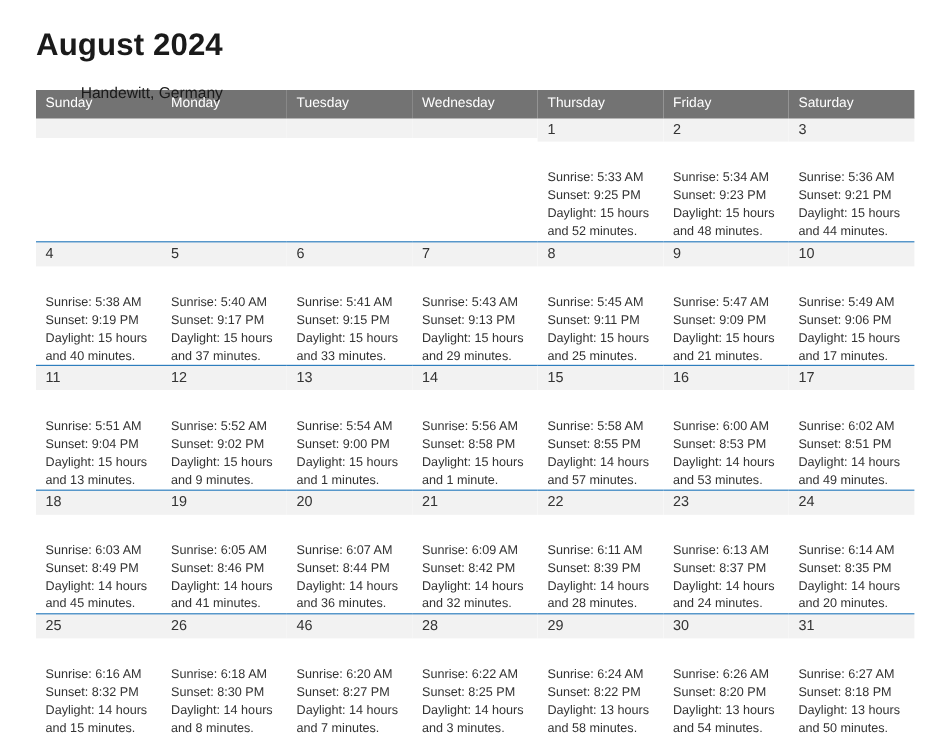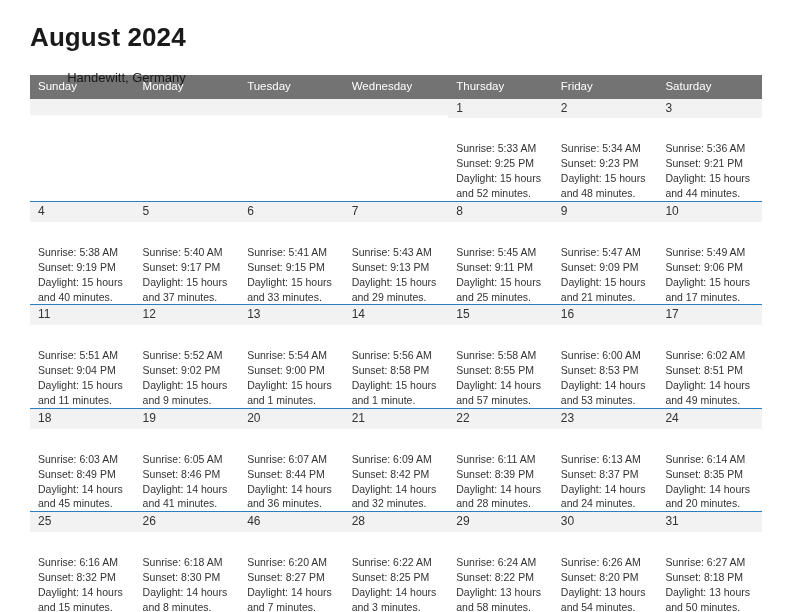--- a/index.html
+++ b/index.html
@@ -261,21 +261,21 @@
             </div>
           </td>
         </tr>
         <tr>
           <td class="daycell">
             <div class="datenum-row">11</div>
             <div class="cellbody">
               <div>Sunrise: 5:51 AM</div>
               <div>Sunset: 9:04 PM</div>
               <div class="daylight">Daylight: 15 hours</div>
-              <div class="daylight">and 11 minutes.</div>
+              <div class="daylight">and 13 minutes.</div>
             </div>
           </td>
           <td class="daycell">
             <div class="datenum-row">12</div>
             <div class="cellbody">
               <div>Sunrise: 5:52 AM</div>
               <div>Sunset: 9:02 PM</div>
               <div class="daylight">Daylight: 15 hours</div>
               <div class="daylight">and 9 minutes.</div>
             </div>

